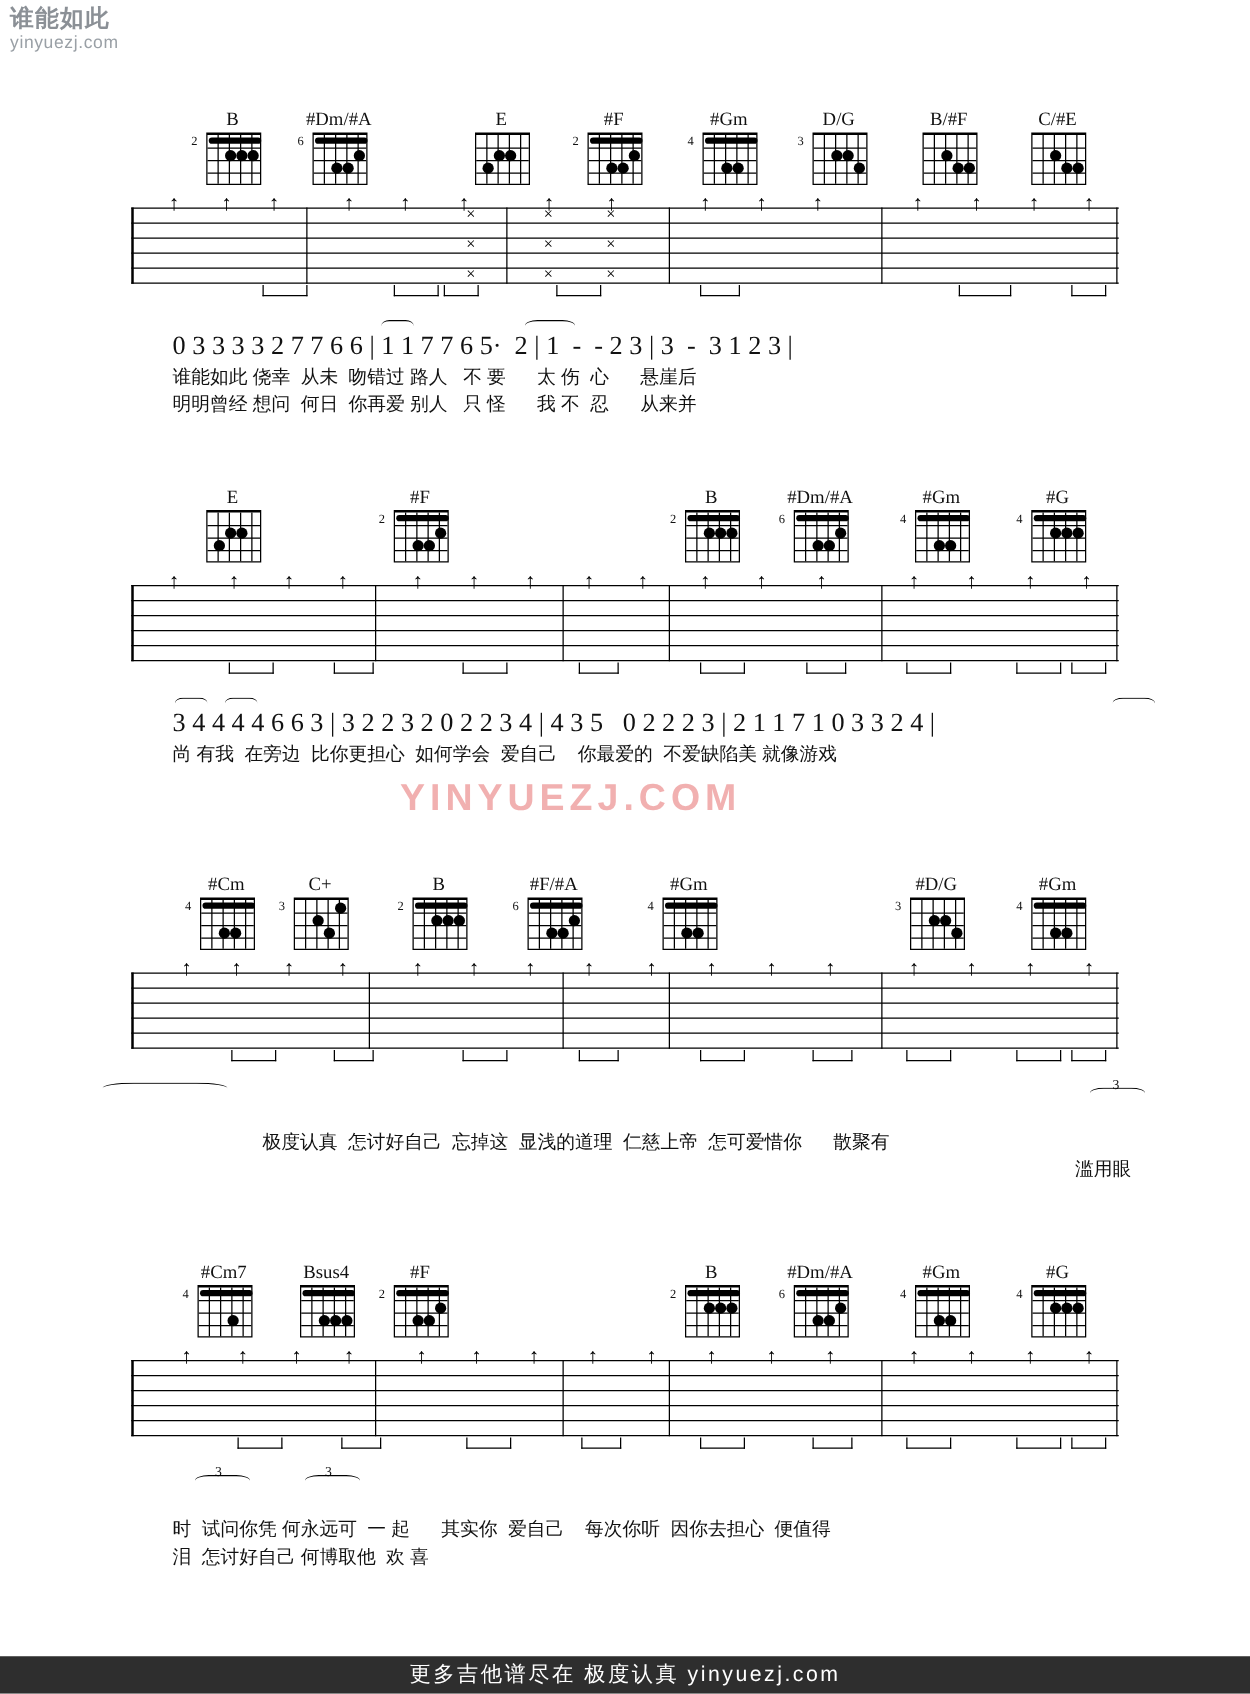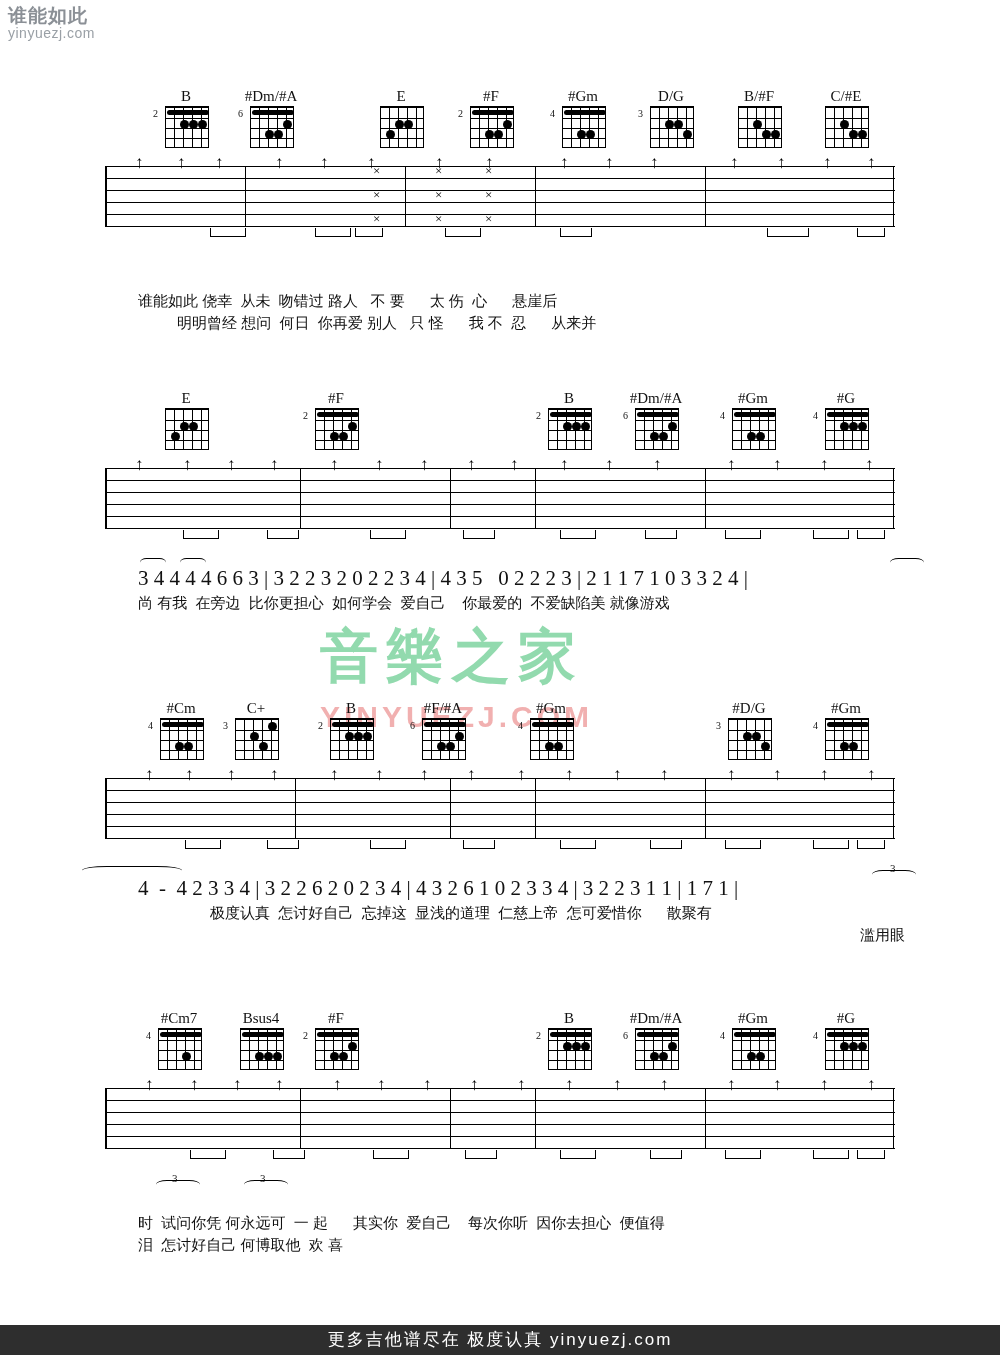--- a/index.html
+++ b/index.html
@@ -97,21 +97,20 @@
 <body>
 
 <div class="page">
 
   <div class="wm-tl">
     <div class="cn">谁能如此</div>
     <div class="en">yinyuezj.com</div>
   </div>
 
   <div class="wm-center">
-    <div class="big">音樂之家</div>
     <div class="sub">YINYUEZJ.COM</div>
   </div>
 
   <div class="system" style="top:88px;height:260px;">
 
     <div class="chord" style="left:155px;top:0;">
       <div class="cname">B</div>
       <div class="grid-wrap">
         <div class="fretnum">2</div>
         <div class="grid">
@@ -307,25 +306,30 @@
 
       <div class="beam" style="left:105px;top:62px;width:34px;"></div>
       <div class="beam" style="left:210px;top:62px;width:34px;"></div>
       <div class="beam" style="left:250px;top:62px;width:26px;"></div>
       <div class="beam" style="left:340px;top:62px;width:34px;"></div>
       <div class="beam" style="left:455px;top:62px;width:30px;"></div>
       <div class="beam" style="left:662px;top:62px;width:40px;"></div>
       <div class="beam" style="left:752px;top:62px;width:26px;"></div>
     </div>
 
+    <div class="numrow" style="top:176px;">
+      <div class="num" style="left:18px;top:0;">0 3 3 3 3 2 7 7 6 6 | 1 1 7 7 6 5·  2 | 1  -  - 2 3 | 3  -  3 1 2 3 |</div>
+      <div class="tie" style="left:185px;top:-8px;width:26px;"></div>
+      <div class="tie" style="left:300px;top:-8px;width:40px;"></div>
+    </div>
     <div class="lyrrow" style="top:204px;">
       <div class="lyr" style="left:18px;top:0;">谁能如此 侥幸  从未  吻错过 路人   不 要      太 伤  心      悬崖后</div>
     </div>
     <div class="lyrrow" style="top:226px;">
-      <div class="lyr" style="left:18px;top:0;margin-left:39px;">明明曾经 想问  何日  你再爱 别人   只 怪      我 不  忍      从来并</div>
+      <div class="lyr" style="left:18px;top:0;">明明曾经 想问  何日  你再爱 别人   只 怪      我 不  忍      从来并</div>
     </div>
   </div>
 
   <div class="system" style="top:390px;height:260px;">
 
     <div class="chord" style="left:155px;top:0;">
       <div class="cname">E</div>
       <div class="grid-wrap">
         <div class="fretnum"></div>
         <div class="grid">
@@ -668,21 +672,20 @@
       <div class="beam" style="left:265px;top:62px;width:34px;"></div>
       <div class="beam" style="left:358px;top:62px;width:30px;"></div>
       <div class="beam" style="left:455px;top:62px;width:34px;"></div>
       <div class="beam" style="left:545px;top:62px;width:30px;"></div>
       <div class="beam" style="left:620px;top:62px;width:34px;"></div>
       <div class="beam" style="left:708px;top:62px;width:34px;"></div>
       <div class="beam" style="left:752px;top:62px;width:26px;"></div>
     </div>
 
     <div class="numrow" style="top:176px;">
-      <div class="num" style="left:18px;top:0;">4  -  4 2 3 3 4 | 3 2 2 6 2 0 2 3 4 | 4 3 2 6 1 0 2 3 3 4 | 3 2 2 3 1 1 | 1 7 1 |</div>
       <div class="tie" style="left:-38px;top:-10px;width:100px;"></div>
       <div class="trip" style="left:770px;top:-14px;">3</div>
       <div class="tie" style="left:752px;top:-6px;width:44px;"></div>
     </div>
     <div class="lyrrow" style="top:226px;">
       <div class="lyr" style="left:740px;top:0;">滥用眼</div>
     </div>
     <div class="lyrrow" style="top:204px;">
       <div class="lyr" style="left:90px;top:0;">极度认真  怎讨好自己  忘掉这  显浅的道理  仁慈上帝  怎可爱惜你      散聚有</div>
     </div>

